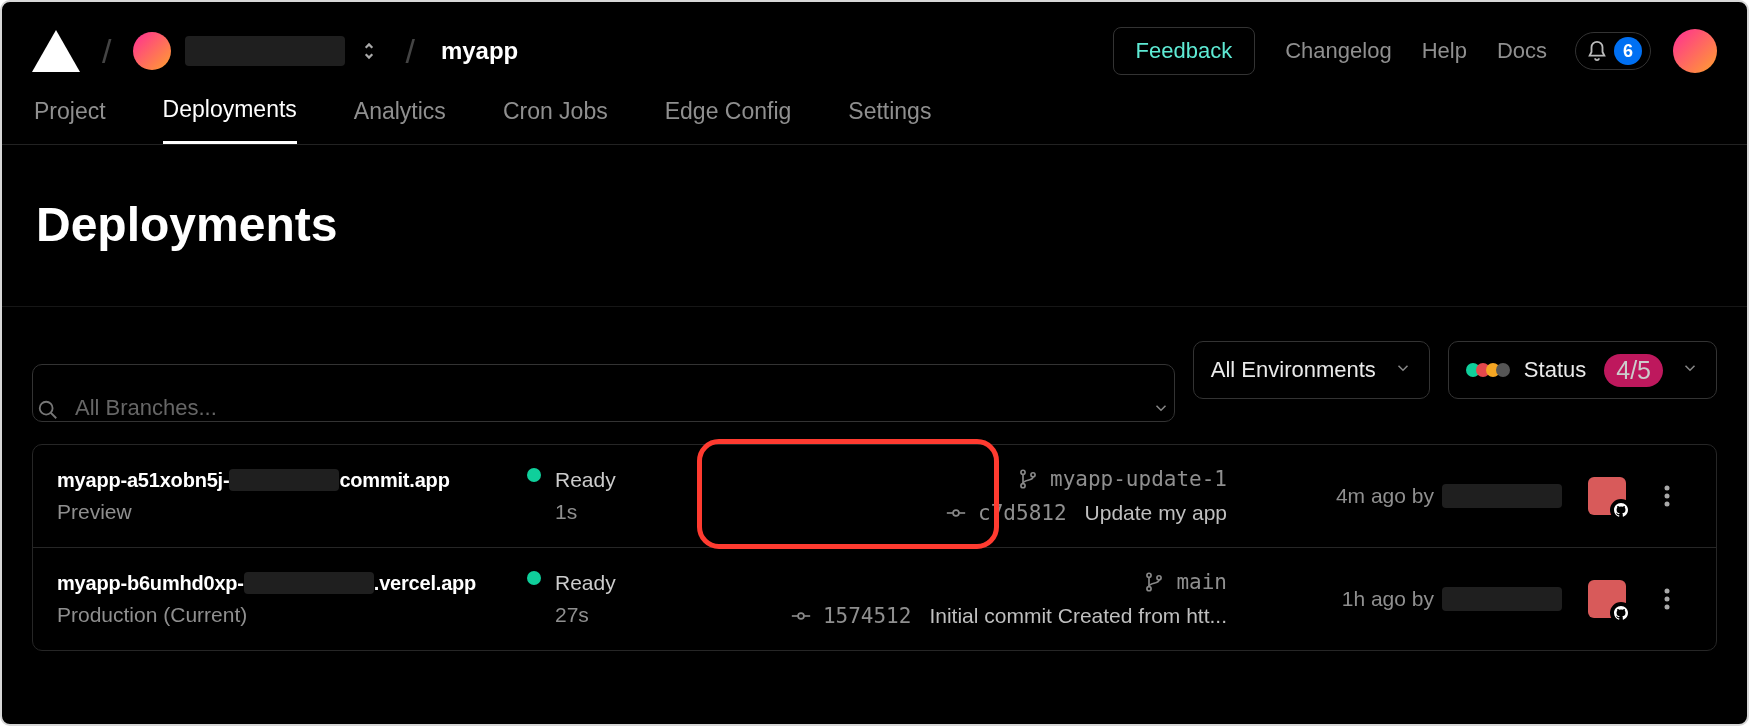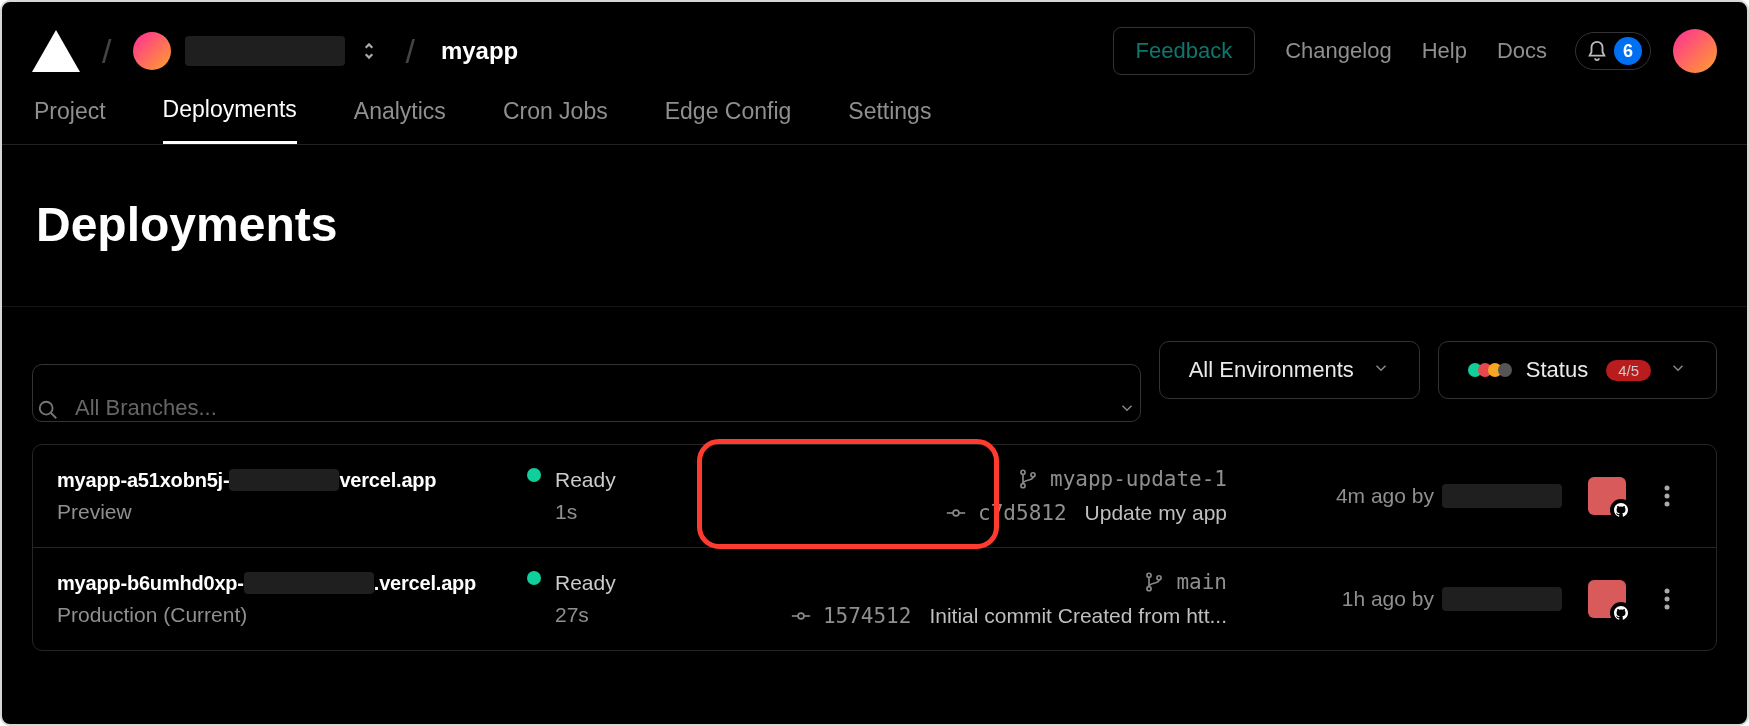--- a/index.html
+++ b/index.html
@@ -11,21 +11,21 @@
   .logo-triangle { width: 0; height: 0; border-left: 24px solid transparent; border-right: 24px solid transparent; border-bottom: 42px solid #fff; cursor: pointer; }
   .slash { color: #444; font-size: 34px; margin: 0 22px; font-weight: 300; }
   .team-pill { display: flex; align-items: center; gap: 14px; cursor: pointer; }
   .grad-avatar { width: 38px; height: 38px; border-radius: 50%; background: linear-gradient(135deg, #ff2d95 0%, #ffa12e 100%); }
   .grad-avatar.big { width: 44px; height: 44px; }
   .team-name-ph { width: 160px; height: 30px; background: #1f1f1f; border-radius: 4px; }
   .scope-switcher { margin-left: 10px; width: 28px; height: 38px; display: flex; flex-direction: column; align-items: center; justify-content: center; color: #999; border-radius: 6px; cursor: pointer; }
   .scope-switcher svg { display: block; }
   .project-name { font-size: 24px; font-weight: 600; margin-left: 4px; }
   .topbar-spacer { flex: 1; }
-  .btn-outline { border: 1px solid #333; background: transparent; color: #0f766e; font-size: 22px; padding: 10px 22px; border-radius: 8px; cursor: pointer; }
+  .btn-outline { border: 1px solid #333; background: transparent; color: #5eead4; font-size: 22px; padding: 10px 22px; border-radius: 8px; cursor: pointer; }
   .nav-link-top { color: #8f8f8f; font-size: 22px; margin-left: 30px; cursor: pointer; }
   .bell-wrap { display: flex; align-items: center; gap: 6px; margin-left: 28px; border: 1px solid #333; border-radius: 999px; padding: 4px 8px 4px 10px; cursor: pointer; }
   .bell-wrap svg { stroke: #bbb; }
   .badge { background: #0070f3; color: #fff; border-radius: 999px; font-size: 18px; min-width: 28px; height: 28px; display: flex; align-items: center; justify-content: center; padding: 0 6px; font-weight: 600; }
   .user-avatar { margin-left: 22px; cursor: pointer; }
 
   
   .subnav { display: flex; gap: 57px; padding: 16px 12px 0 32px; border-bottom: 1px solid #222; align-items: center; }
   .subnav-item { color: #8f8f8f; font-size: 23px; padding-bottom: 18px; cursor: pointer; }
   .subnav-item.active { color: #fff; border-bottom: 3px solid #fff; }
@@ -34,28 +34,28 @@
   .page-title { font-size: 48px; font-weight: 700; padding: 52px 34px 54px 34px; }
   .title-divider { border-bottom: 1px solid #161616; }
 
   
   .filters { display: flex; gap: 18px; padding: 34px 30px 0 30px; }
   .branch-search { flex: 1; display: flex; align-items: flex-end; border: 1px solid #333; border-radius: 10px; height: 58px; padding: 0 4px; cursor: text; margin-top: 23px; }
   .branch-search svg { stroke: #777; flex-shrink: 0; }
   .branch-search input { flex: 1; background: transparent; border: none; outline: none; color: #fff; font-size: 22px; margin-left: 16px; }
   .branch-search input::placeholder { color: #666; }
   .branch-search .chev { margin-left: auto; }
-  .dropdown-btn { display: flex; align-items: center; gap: 18px; border: 1px solid #333; border-radius: 10px; height: 58px; padding: 0 29px; font-size: 22px; color: #eaeaea; cursor: pointer; }
+  .dropdown-btn { display: flex; align-items: center; gap: 18px; border: 1px solid #333; border-radius: 10px; height: 58px; padding: 0 17px; font-size: 22px; color: #eaeaea; cursor: pointer; }
   .status-dots { display: flex; gap: -4px; }
   .status-dots span { width: 14px; height: 14px; border-radius: 50%; display: inline-block; margin-right: -4px; }
   .d-teal { background: #0fcf9b; }
   .d-red  { background: #e5484d; }
   .d-orange { background: #f5a623; }
   .d-grey { background: #555; }
-  .count-pill { background: #b91c1c; color: #ccc; border-radius: 999px; padding: 2px 12px; font-size: 15px; }
+  .count-pill { background: #be185d; color: #ccc; border-radius: 999px; padding: 2px 12px; font-size: 25px; }
   .chev svg { stroke: #888; }
 
   
   .deploy-list { margin: 22px 30px 0 30px; border: 1px solid #262626; border-radius: 10px; }
   .deploy-row { display: grid; grid-template-columns: 470px 230px 470px 1fr 70px 50px; align-items: center; padding: 22px 24px; border-bottom: 1px solid #262626; position: relative; }
   .deploy-row:last-child { border-bottom: none; }
 
   .col-url .url-line { font-size: 20px; font-weight: 600; letter-spacing: -0.01em; display: flex; align-items: center; }
   .url-ph { display: inline-block; background: #1f1f1f; border-radius: 4px; vertical-align: middle; }
   .col-url .env-line { color: #8f8f8f; font-size: 21px; margin-top: 8px; }
@@ -167,21 +167,21 @@
     </div>
   </div>
 
   <div class="deploy-list">
 
     <div class="deploy-row">
       <div class="col-url">
         <div class="url-line">
           <span>myapp-a51xobn5j-</span>
           <span class="url-ph" style="width:110px;height:22px;"></span>
-          <span>vercel.app</span>
+          <span>commit.app</span>
         </div>
         <div class="env-line">Preview</div>
       </div>
       <div class="col-status">
         <div class="status-line">
             <span class="dot-ready"></span>
             <span>Ready</span>
           </div>
         <div class="duration">1s</div>
       </div>

